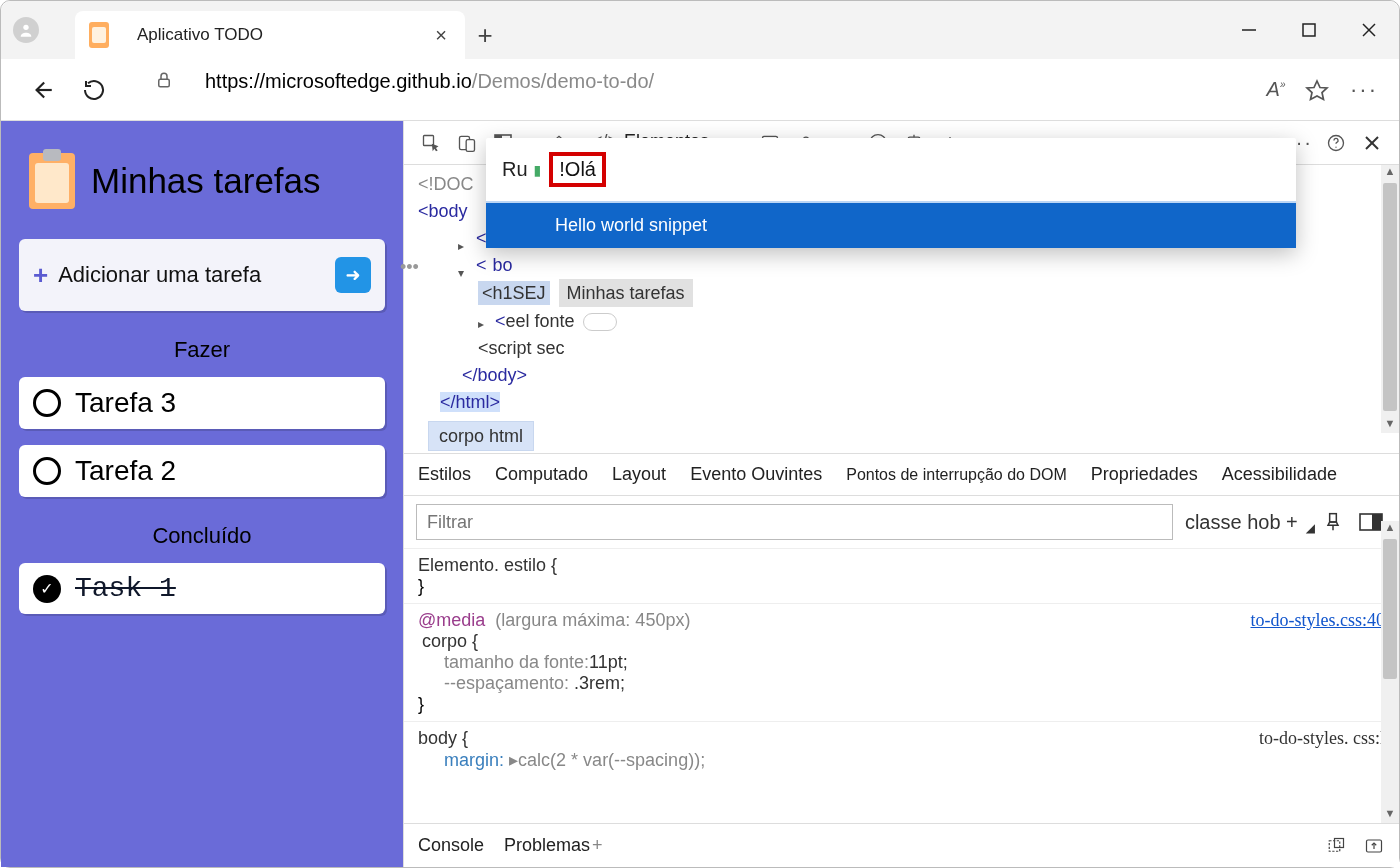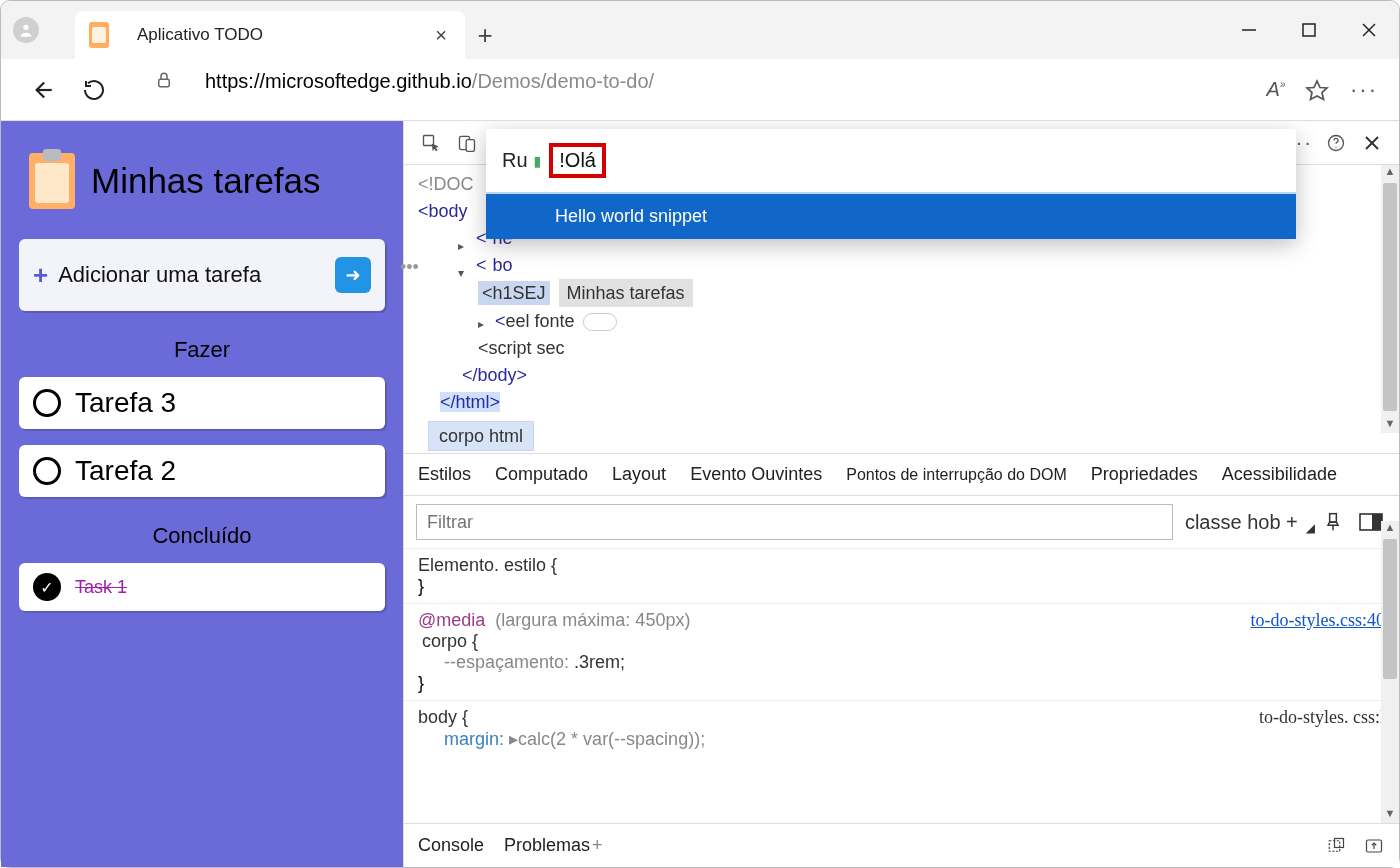--- a/index.html
+++ b/index.html
@@ -44,21 +44,21 @@
     .form-plus { color:#5b5bd1; font-size:26px; font-weight:700; }
     .form-text { font-size:22px; color:#111; flex:1; }
     .submit-btn { width:36px; height:36px; background:#2294e6; border-radius:6px; display:flex; align-items:center; justify-content:center; color:#fff; font-size:18px; }
 
     .section-label { text-align:center; font-size:22px; color:#000; margin:26px 0 14px 0; }
 
     .task { background:#fff; border-radius:6px; padding:10px 14px; display:flex; align-items:center; margin: 0 4px 16px 4px; box-shadow: 2px 2px 0 rgba(0,0,0,0.15); }
     .task .circle { width:28px; height:28px; border:3px solid #000; border-radius:50%; margin-right:14px; }
     .task .check { width:28px; height:28px; background:#000; border-radius:50%; margin-right:14px; display:flex; align-items:center; justify-content:center; color:#fff; font-size:16px; }
     .task .label { font-size:28px; color:#000; }
-    .task .label.done { text-decoration: line-through; color:#a21caf; font-size:18px; }
+    .task .label.done { text-decoration: line-through; color:#0f172a; font-size:28px;font-family:Liberation Mono, monospace; }
 
     
     .devtools { flex:1; display:flex; flex-direction:column; position:relative; border-left:1px solid #ddd; }
     .dt-toolbar { height:44px; display:flex; align-items:center; padding:0 10px; border-bottom:1px solid #ddd; position:relative; background:#fff; gap:2px; }
     .dt-ico { width:34px; height:34px; display:flex; align-items:center; justify-content:center; color:#555; cursor:pointer; font-size:16px; }
     .dt-ico.stroke svg { stroke:#555; fill:none; stroke-width:1.6; }
     .dt-tab { padding: 6px 10px; font-size:18px; color:#222; border-bottom:2px solid #1a73e8; margin-left:4px; display:flex; align-items:center; gap:6px; cursor:pointer; }
     .dt-tab .code { color:#555; }
     .spacer { flex:1; }
 
@@ -318,21 +318,21 @@
             </svg>
           </span>
         <span class="dt-ico">
             <svg width="18" height="18">
               <line x1="3" y1="3" x2="15" y2="15" stroke="#333" stroke-width="2"></line>
               <line x1="15" y1="3" x2="3" y2="15" stroke="#333" stroke-width="2"></line>
             </svg>
           </span>
       </div>
 
-      <div class="cmd-popup" style="top:8px; left:82px;">
+      <div class="cmd-popup" style="top:17px; left:82px;">
         <div class="cmd-head">
           <span class="cmd-ru">Ru</span>
           <span class="cmd-caret">▮</span>
           <span class="cmd-input-wrap">
             <span class="cmd-input">!Olá</span>
           </span>
         </div>
         <div class="cmd-item">
           <span class="cmd-item-text">Hello world snippet</span>
         </div>
@@ -404,20 +404,21 @@
       <div class="styles-body">
         <div class="rule">
           <div><span class="sel">Elemento. estilo {</span></div>
           <div>}</div>
         </div>
 
         <div class="rule">
           <span class="src">to-do-styles.css:40</span>
           <div><span class="media-kw">@media</span>&nbsp;&nbsp;<span class="kw">(largura máxima: 450px)</span></div>
           <div style="padding-left:4px;"><span class="sel">corpo {</span></div>
+          <div class="rule-line"><span class="kw">tamanho da fonte:</span><span class="val">11pt;</span></div>
           <div class="rule-line"><span class="kw">--espaçamento:</span> <span class="val">.3rem;</span></div>
           <div>}</div>
         </div>
 
         <div class="rule" style="border-bottom:none;">
           <span class="src nolink">to-do-styles. css:l</span>
           <div><span class="sel">body {</span></div>
           <div class="rule-line" style="color:#bbb;"><span class="var">margin:</span> <span style="color:#888;">▸</span><span style="color:#888;">calc(2 * var(--spacing));</span></div>
         </div>
       </div>

